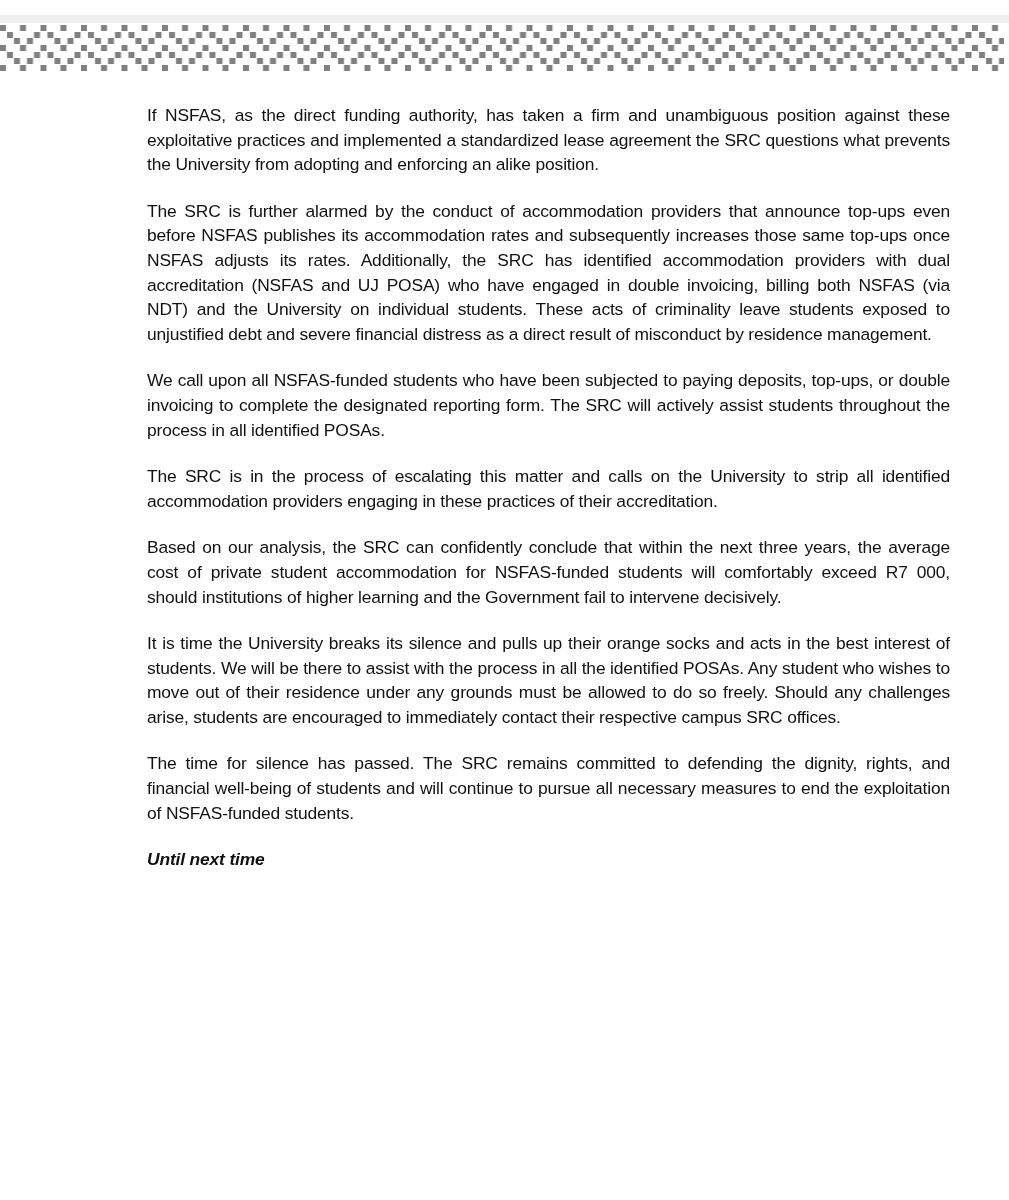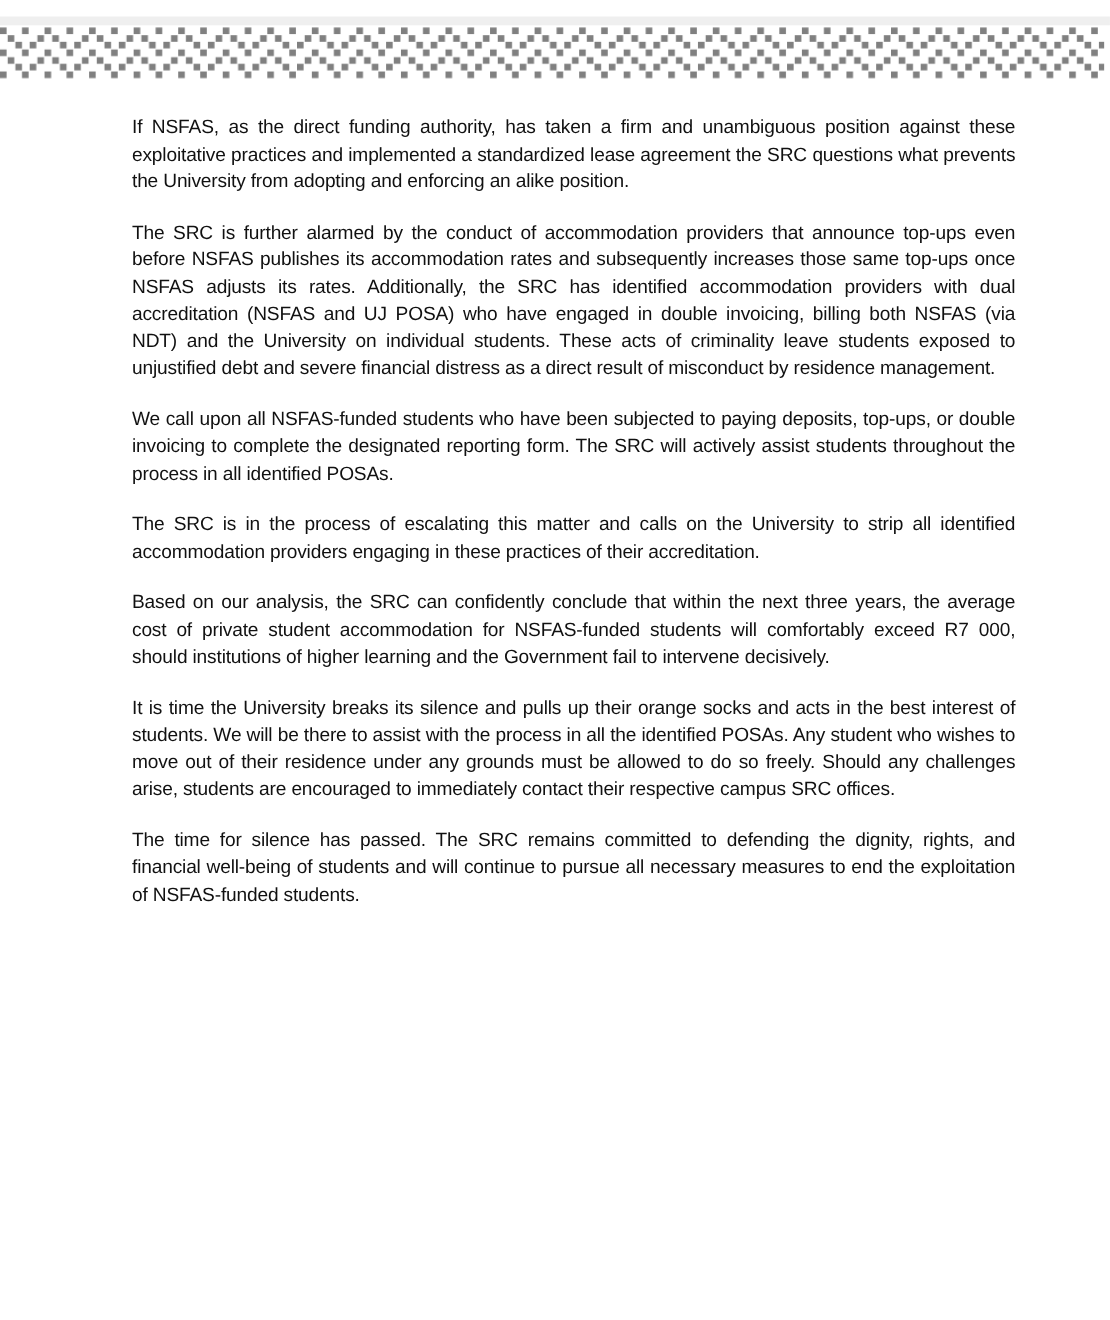--- a/index.html
+++ b/index.html
@@ -9,21 +9,21 @@
       color: #111111;
     }
     .top-band {
       position: absolute; left: 0; top: 15px; width: 1009px; height: 8px;
       background: #efefef;
     }
     .pattern {
       position: absolute; left: 0; top: 22px; width: 1004px; height: 52px;
     }
     .content {
-      position: absolute; left: 120px; top: 103px; width: 803px;
+      position: absolute; left: 147px; top: 103px; width: 803px;
     }
     .content p {
       margin: 0 0 22px 0;
       font-size: 17.4px;
       line-height: 24.6px;
       text-align: justify;
       letter-spacing: -0.15px;
     }
     .content p.signoff {
       font-weight: bold; font-style: italic; text-align: left; margin-top: 2px;
@@ -66,13 +66,14 @@
 </svg>
 
 <div class="content">
   <p>If NSFAS, as the direct funding authority, has taken a firm and unambiguous position against these exploitative practices and implemented a standardized lease agreement the SRC questions what prevents the University from adopting and enforcing an alike position.</p>
   <p>The SRC is further alarmed by the conduct of accommodation providers that announce top-ups even before NSFAS publishes its accommodation rates and subsequently increases those same top-ups once NSFAS adjusts its rates. Additionally, the SRC has identified accommodation providers with dual accreditation (NSFAS and UJ POSA) who have engaged in double invoicing, billing both NSFAS (via NDT) and the University on individual students. These acts of criminality leave students exposed to unjustified debt and severe financial distress as a direct result of misconduct by residence management.</p>
   <p>We call upon all NSFAS-funded students who have been subjected to paying deposits, top-ups, or double invoicing to complete the designated reporting form. The SRC will actively assist students throughout the process in all identified POSAs.</p>
   <p>The SRC is in the process of escalating this matter and calls on the University to strip all identified accommodation providers engaging in these practices of their accreditation.</p>
   <p>Based on our analysis, the SRC can confidently conclude that within the next three years, the average cost of private student accommodation for NSFAS-funded students will comfortably exceed R7 000, should institutions of higher learning and the Government fail to intervene decisively.</p>
   <p>It is time the University breaks its silence and pulls up their orange socks and acts in the best interest of students. We will be there to assist with the process in all the identified POSAs. Any student who wishes to move out of their residence under any grounds must be allowed to do so freely. Should any challenges arise, students are encouraged to immediately contact their respective campus SRC offices.</p>
   <p>The time for silence has passed. The SRC remains committed to defending the dignity, rights, and financial well-being of students and will continue to pursue all necessary measures to end the exploitation of NSFAS-funded students.</p>
+  <p class="signoff">Until next time</p>
 </div>
 
 </body></html>

